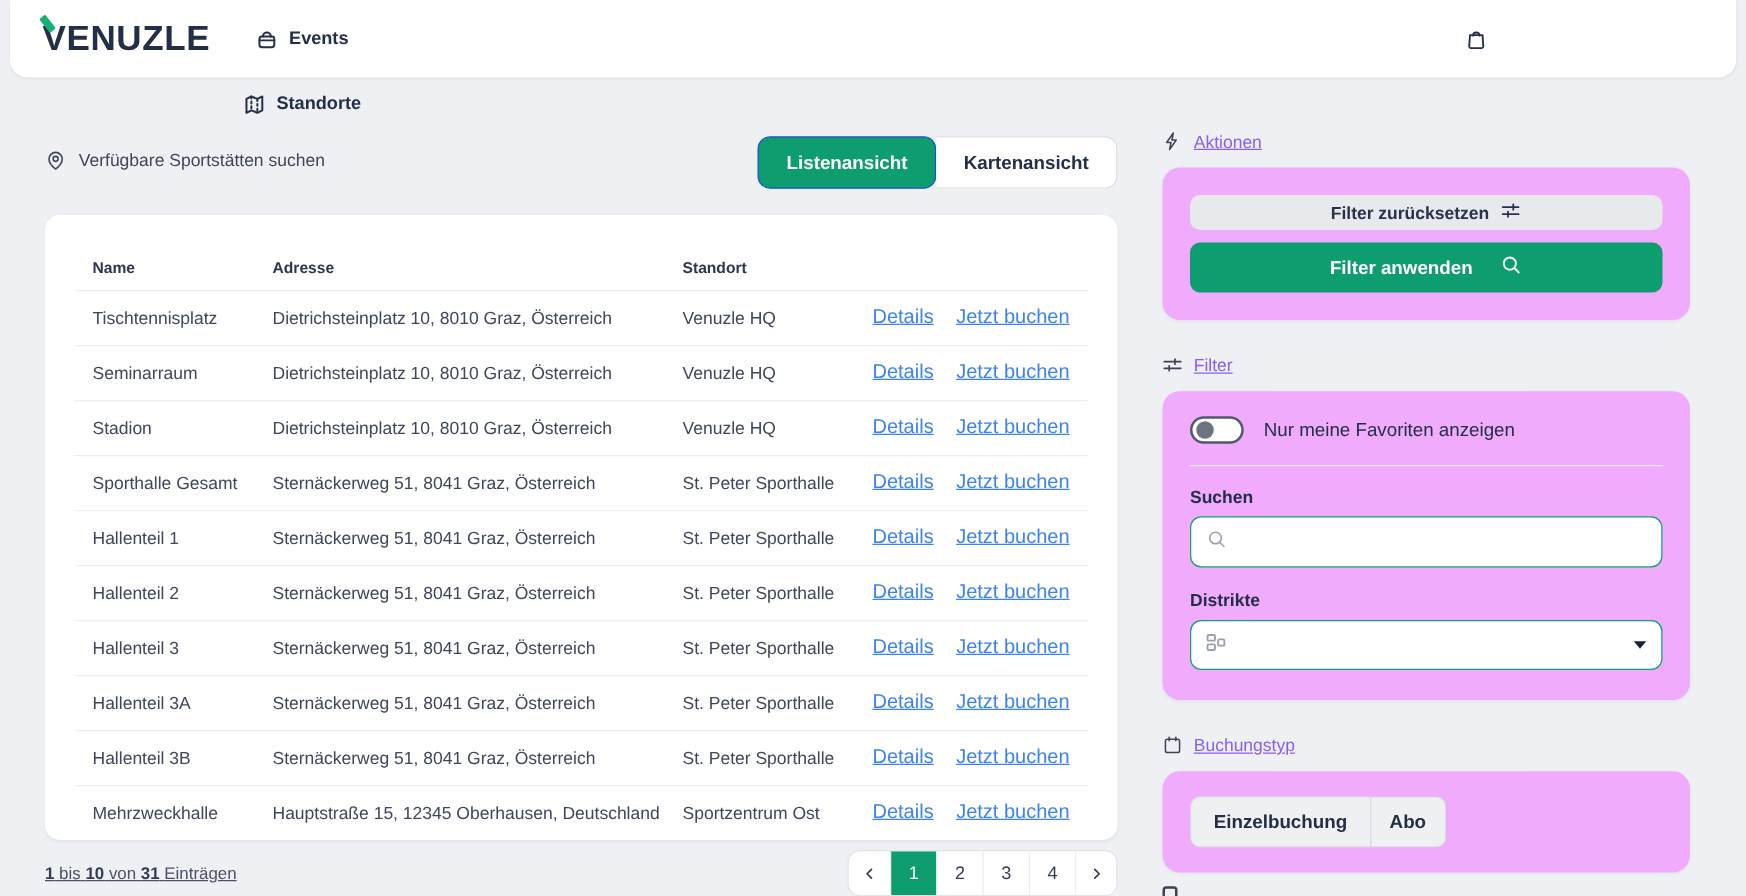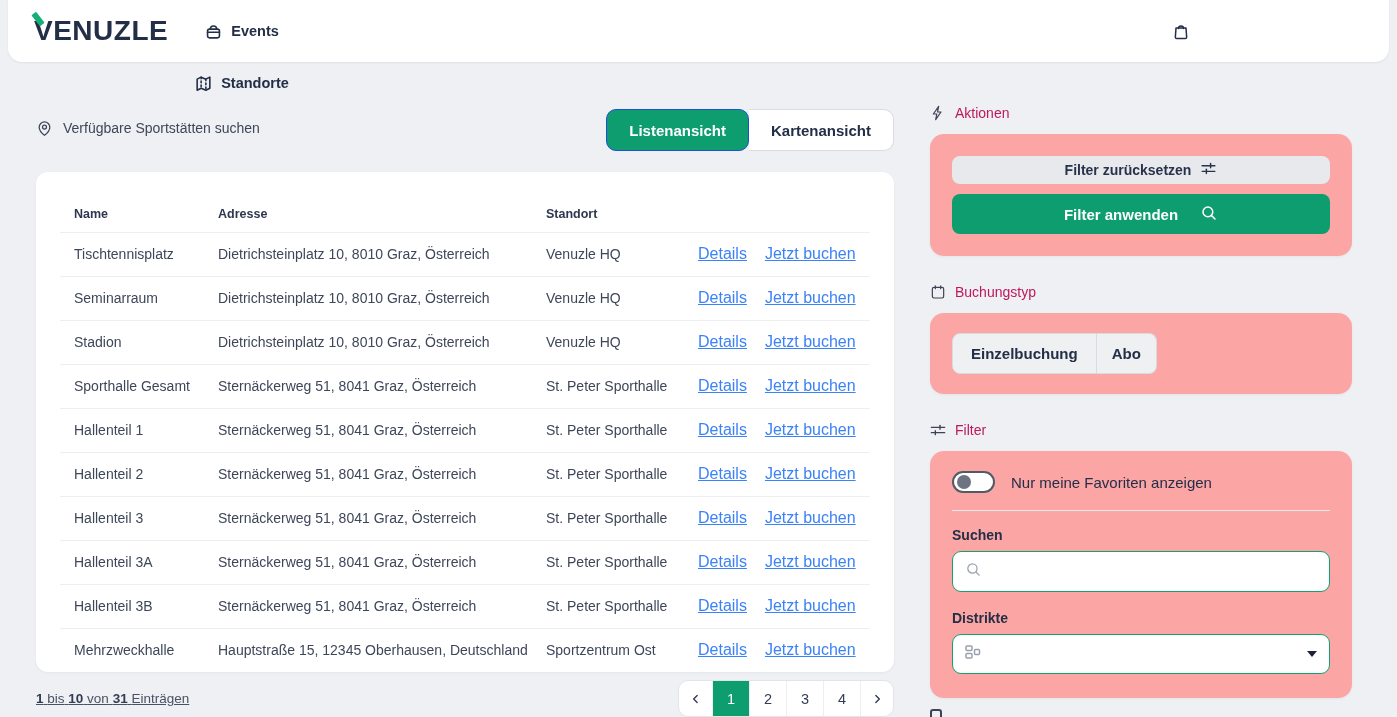--- a/index.html
+++ b/index.html
@@ -50,24 +50,24 @@
   .pager { display:flex; background:#fff; border:1px solid #e1e4e9; border-radius:10px;
            overflow:hidden; height:37px; }
   .pcell { width:37px; display:flex; align-items:center; justify-content:center; font-size:14.5px;
            color:#333c52; border-left:1px solid #eceef1; cursor:pointer; }
   .pcell:first-child { border-left:none; width:33px; }
   .pcell:last-child { width:33px; }
   .pcell.active { background:#0e9d6e; color:#fff; }
 
   
   .sidebar { position:absolute; left:930px; top:105px; width:422px; }
-  .sec-head { display:flex; gap:9px; font-size:14px; color:#be185d;
-              margin-bottom:13px; }
+  .sec-head { display:flex; gap:9px; font-size:14px; color:#8b5cf6;
+              margin-bottom:13px;text-decoration:underline; }
   .sec-head svg { display:block; }
-  .card { background:#fca5a5; border-radius:14px; box-shadow:0 1px 3px rgba(20,30,60,.05); }
+  .card { background:#f0abfc; border-radius:14px; box-shadow:0 1px 3px rgba(20,30,60,.05); }
   .card.actions { padding:22px; }
   .btn-reset { height:28px; width:100%; background:#e7e9ec; border:none; border-radius:8px;
                display:flex; align-items:center; justify-content:center; gap:9px; font-size:14px;
                font-weight:600; color:#28324b; cursor:pointer; font-family:inherit; }
   .btn-apply { height:40px; width:100%; margin-top:10px; background:#0e9d6e; border:none;
                border-radius:8px; display:flex; align-items:center; justify-content:center; gap:22px;
                font-size:15px; font-weight:600; color:#fff; cursor:pointer; font-family:inherit; }
   .sec { margin-top:28px; }
   .card.filter { padding:20px 22px 24px; }
   .fav-row { display:flex; align-items:center; gap:16px; }
@@ -399,39 +399,20 @@
               <circle cx="10.5" cy="10.5" r="6.5"></circle>
               <line x1="15.5" y1="15.5" x2="20" y2="20"></line>
             </svg>
         </span>
       </button>
     </div>
 
     <div class="sec">
       <div class="sec-head">
         <span>
-          <svg width="16" height="16" viewBox="0 0 24 24" fill="none" stroke="#3d4356" stroke-width="1.8" stroke-linecap="round" stroke-linejoin="round">
-              <rect x="3.5" y="5" width="17" height="16" rx="2.5"></rect>
-              <line x1="8" y1="2.8" x2="8" y2="7"></line>
-              <line x1="16" y1="2.8" x2="16" y2="7"></line>
-            </svg>
-        </span>
-        <span>Buchungstyp</span>
-      </div>
-      <div class="card booking">
-        <div class="seg-group">
-          <div class="seg first">Einzelbuchung</div>
-          <div class="seg last">Abo</div>
-        </div>
-      </div>
-    </div>
-
-    <div class="sec">
-      <div class="sec-head">
-        <span>
           <svg width="16" height="16" viewBox="0 0 24 24" fill="none" stroke="#3d4356" stroke-width="2" stroke-linecap="round">
               <line x1="2" y1="8" x2="22" y2="8"></line>
               <line x1="15" y1="5" x2="15" y2="11"></line>
               <line x1="2" y1="16" x2="22" y2="16"></line>
               <line x1="8" y1="13" x2="8" y2="19"></line>
             </svg>
         </span>
         <span>Filter</span>
       </div>
       <div class="card filter">
@@ -459,16 +440,35 @@
                 <rect x="1" y="1" width="6" height="4.5" rx="1"></rect>
                 <rect x="1" y="8.5" width="6" height="4.5" rx="1"></rect>
                 <rect x="9.5" y="4.5" width="5" height="5" rx="1"></rect>
               </svg>
           </span>
           <span class="spacer"></span>
           <span class="caret"></span>
         </div>
       </div>
     </div>
+
+    <div class="sec">
+      <div class="sec-head">
+        <span>
+          <svg width="16" height="16" viewBox="0 0 24 24" fill="none" stroke="#3d4356" stroke-width="1.8" stroke-linecap="round" stroke-linejoin="round">
+              <rect x="3.5" y="5" width="17" height="16" rx="2.5"></rect>
+              <line x1="8" y1="2.8" x2="8" y2="7"></line>
+              <line x1="16" y1="2.8" x2="16" y2="7"></line>
+            </svg>
+        </span>
+        <span>Buchungstyp</span>
+      </div>
+      <div class="card booking">
+        <div class="seg-group">
+          <div class="seg first">Einzelbuchung</div>
+          <div class="seg last">Abo</div>
+        </div>
+      </div>
+    </div>
   </aside>
 
   <div class="cutoff"></div>
 </div>
 
 </body></html>

